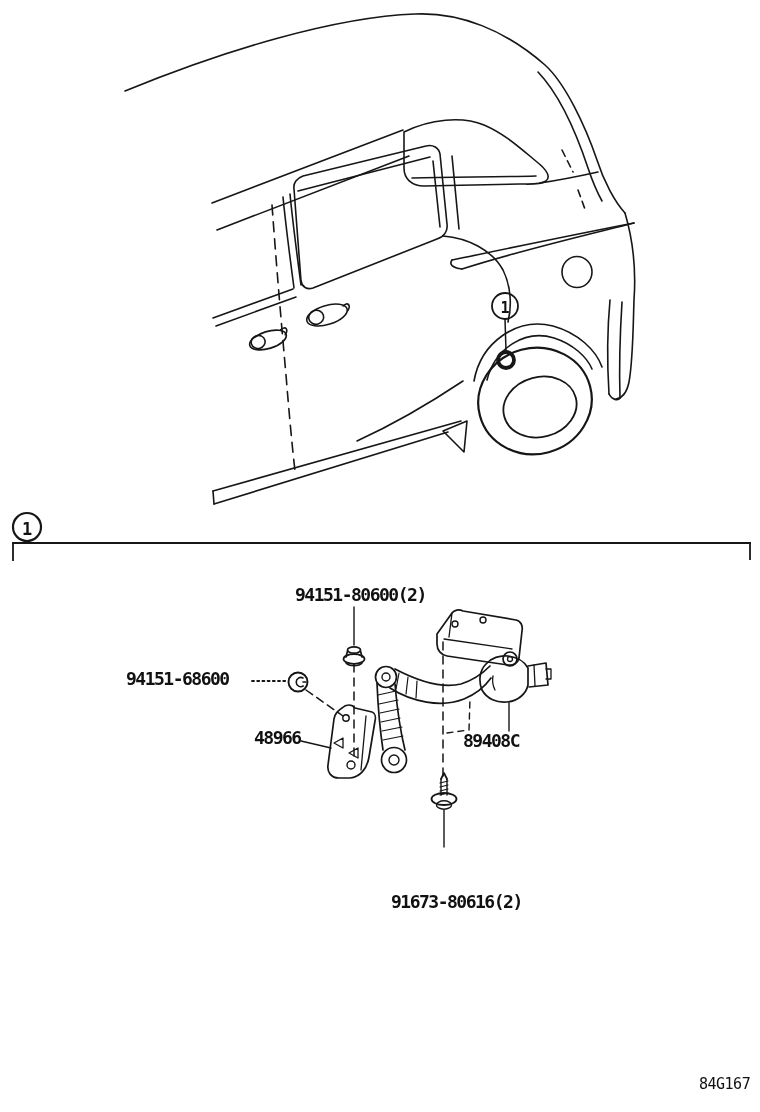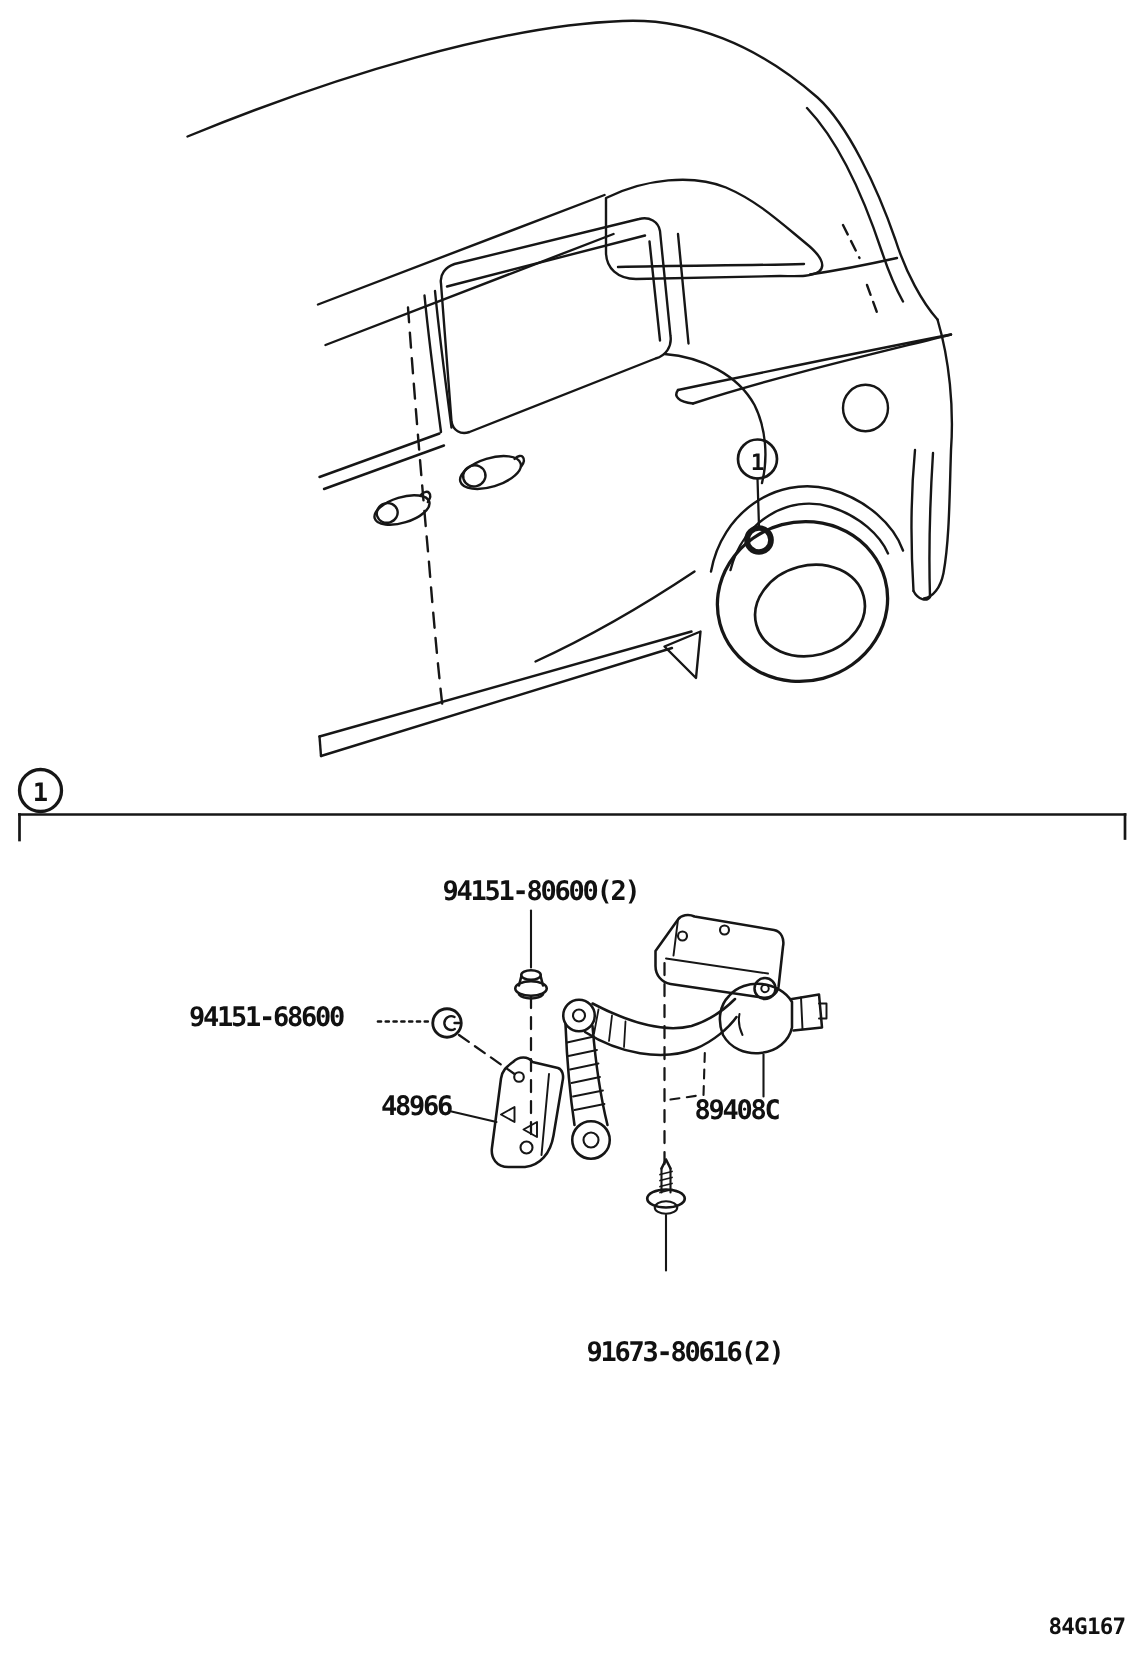--- a/index.html
+++ b/index.html
@@ -1,21 +1,21 @@
 <!DOCTYPE html>
 <html><head>
 <meta charset="utf-8">
 <style>
   html,body{margin:0;padding:0;background:#fff;}
   #page{position:relative;width:760px;height:1112px;background:#fff;overflow:hidden;
         font-family:"DejaVu Sans Mono","Liberation Mono",monospace;}
   #art{position:absolute;left:0;top:0;width:760px;height:1112px;}
   .plabel{position:absolute;font-weight:bold;font-size:18px;line-height:20px;
           letter-spacing:-1.5px;color:#111;white-space:nowrap;z-index:2;}
-  .codelabel{position:absolute;font-weight:bold;font-size:15px;line-height:15px;
+  .codelabel{position:absolute;font-weight:normal;font-size:15px;line-height:15px;
           letter-spacing:-0.5px;color:#111;white-space:nowrap;z-index:2;}
   .callout-num{position:absolute;font-weight:bold;color:#111;text-align:center;z-index:2;}
 </style>
 </head>
 <body>
 
 <div id="page">
 
   <svg id="art" viewBox="0 0 760 1112" xmlns="http://www.w3.org/2000/svg">
 

